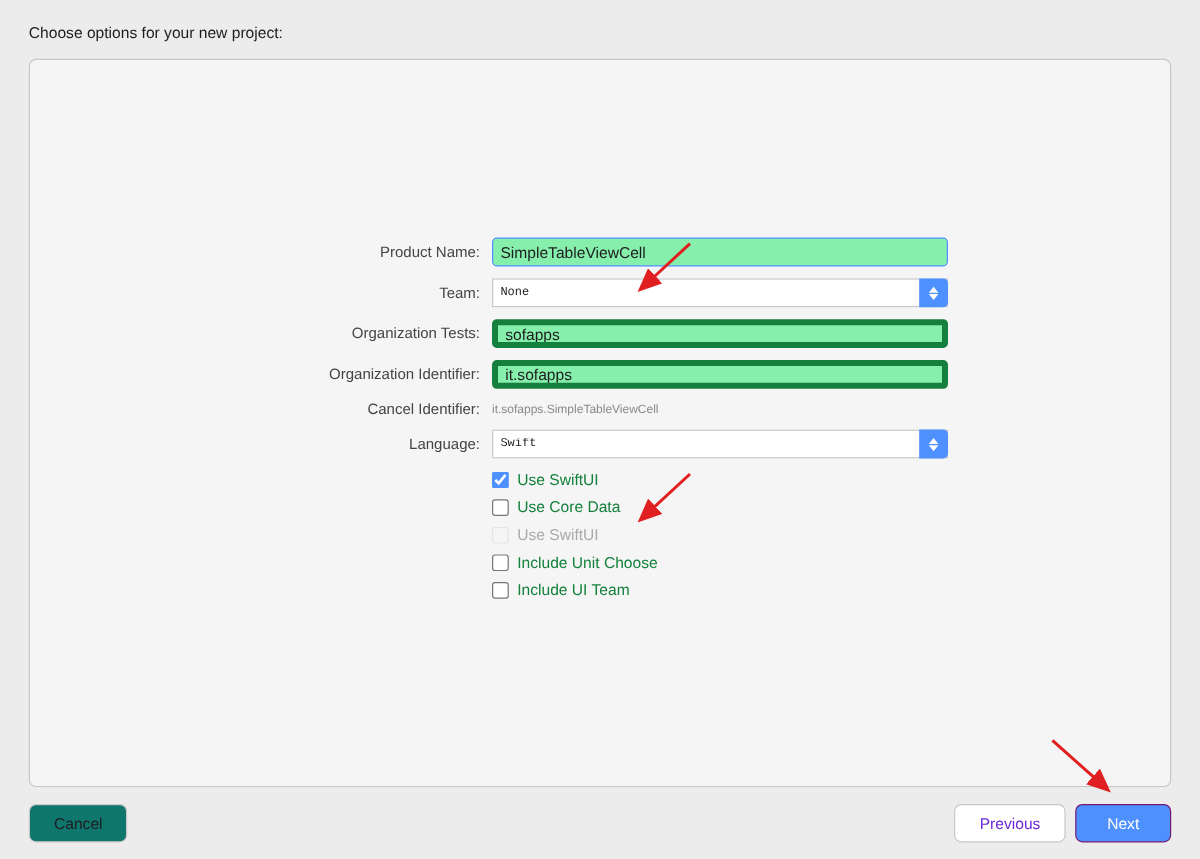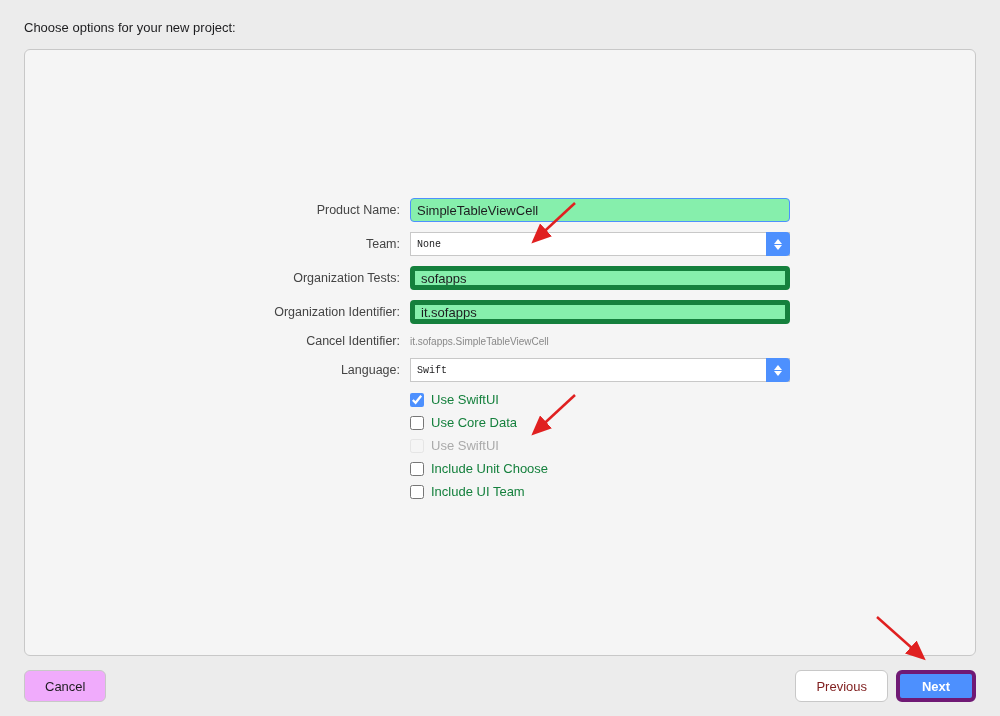--- a/index.html
+++ b/index.html
@@ -180,44 +180,44 @@
     .btn {
       height: 32px;
       border-radius: 6px;
       font-size: 13px;
       font-family: inherit;
       cursor: pointer;
       padding: 0 20px;
     }
 
     .btn-cancel {
-      background: #f0abfc;
+      background: #0f766e;
       border: 1px solid #c8c8c8;
       color: #1d1d1f;
       min-width: 80px;
     }
 
     .btn-group {
       display: flex;
       gap: 8px;
     }
 
     .btn-previous {
       background: white;
       border: 1px solid #c8c8c8;
-      color: #7f1d1d;
+      color: #6d28d9;
       min-width: 80px;
     }
 
     .btn-next {
       background: #4d90fe;
-      border: 4px solid #701a75;
+      border: 1px solid #701a75;
       color: white;
       min-width: 80px;
-      font-weight: 700;
+      font-weight: 400;
     }
 
     
     .red-arrow-1 {
       position: absolute;
       top: 148px;
       left: 490px;
     }
 
     .red-arrow-2 {

